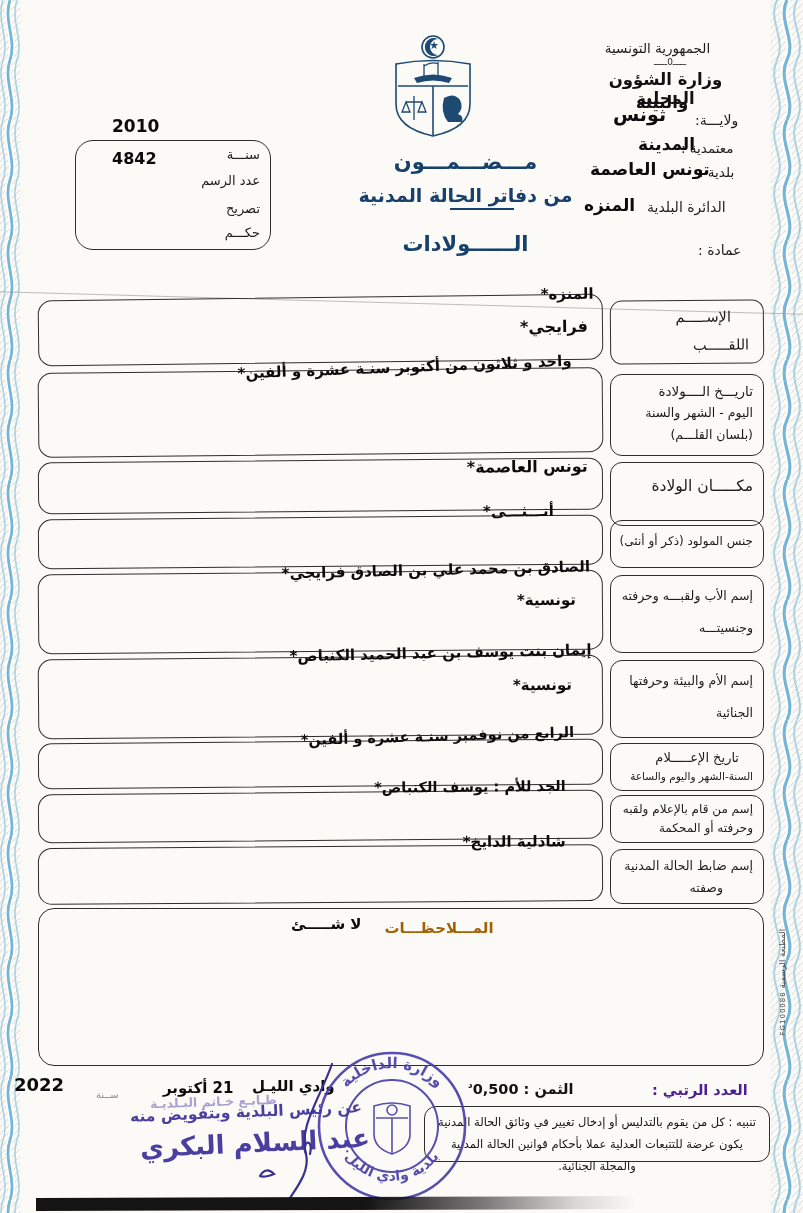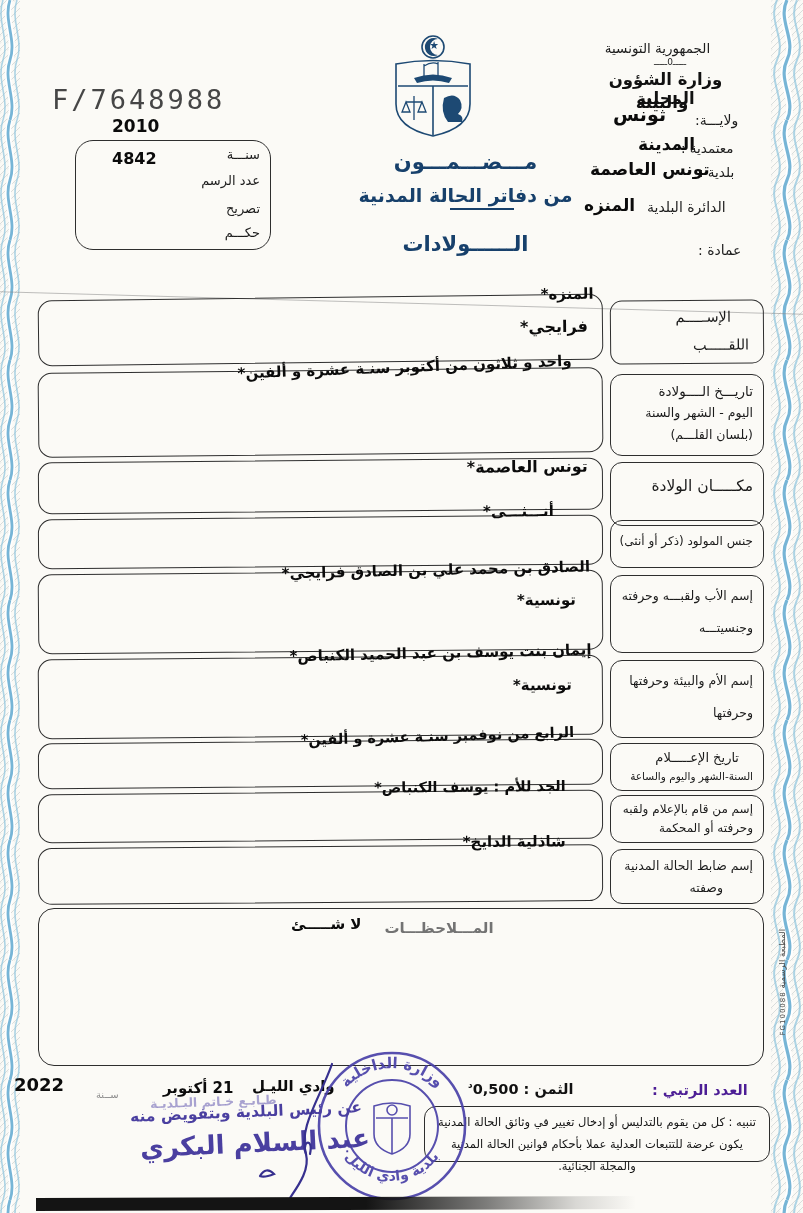--- a/index.html
+++ b/index.html
@@ -55,21 +55,20 @@
         <path d="M16 0 C6 20 26 40 16 60 C6 80 26 100 16 120" fill="none" stroke="#ffffff" stroke-width="7"></path>
         <path d="M16 0 C6 20 26 40 16 60 C6 80 26 100 16 120" fill="none" stroke="#5fa8cf" stroke-width="3.2" opacity="0.85"></path>
         <path d="M26 0 C16 20 36 40 26 60 C16 80 36 100 26 120" fill="none" stroke="#8cc3de" stroke-width="2" opacity="0.7"></path>
         <path d="M6 0 C-4 20 16 40 6 60 C-4 80 16 100 6 120" fill="none" stroke="#8cc3de" stroke-width="2" opacity="0.7"></path>
       </pattern>
     </defs>
     <rect width="32" height="1213" fill="url(#hatchR)"></rect>
     <rect width="32" height="1213" fill="url(#waveR)"></rect>
   </svg>
 
-  <div class="abs" style="left:52px;top:84px;font-size:27px;letter-spacing:3px;color:#464646;font-family:'DejaVu Sans Mono',monospace;">F/7648988</div>
   <div class="abs hw" style="left:112px;top:116px;font-size:17px;">2010</div>
 
   <div class="box" style="left:75px;top:140px;width:196px;height:110px;border-radius:18px;border-width:1.6px;">
     <div class="lbl rtl thin" style="top:6px;font-size:13px;">سنـــة</div>
     <div class="lbl rtl thin" style="top:32px;font-size:13px;">عدد الرسم</div>
     <div class="lbl rtl thin" style="top:60px;font-size:13px;">تصريح</div>
     <div class="lbl rtl thin" style="top:84px;font-size:13px;">حكـــم</div>
     <div class="abs hw" style="left:36px;top:8px;font-size:16px;">4842</div>
   </div>
 
@@ -156,21 +155,21 @@
     <div class="lbl rtl thin" style="top:12px;font-size:12.5px;">إسم الأب ولقبـــه وحرفته</div>
     <div class="lbl rtl thin" style="top:44px;font-size:12.5px;">وجنسيتـــه</div>
   </div>
 
   <div class="box" style="left:38px;top:657px;width:565px;height:80px;transform:rotate(-0.5deg);">
     <div class="val hw rtl" style="right:10px;top:-13px;font-size:15px;transform:rotate(-0.8deg);">إيمان بنت يوسف بن عبد الحميد الكنباص*</div>
     <div class="val hw rtl" style="right:30px;top:20px;font-size:15px;">تونسية*</div>
   </div>
   <div class="box lb" style="left:610px;top:660px;width:154px;height:78px;">
     <div class="lbl rtl thin" style="top:12px;font-size:12.5px;">إسم الأم والبيئة وحرفتها</div>
-    <div class="lbl rtl thin" style="top:44px;font-size:12.5px;">وحرفتها</div>
+    <div class="lbl rtl thin" style="top:44px;font-size:12.5px;">الجنائية</div>
   </div>
 
   <div class="box" style="left:38px;top:741px;width:565px;height:46px;transform:rotate(-0.5deg);">
     <div class="val hw rtl" style="right:28px;top:-13px;font-size:14.5px;transform:rotate(-1.2deg);">الرابع من نوفمبر سنـة عشرة و ألفين*</div>
   </div>
   <div class="box lb" style="left:610px;top:743px;width:154px;height:48px;">
     <div class="lbl rtl thin" style="top:6px;right:24px;font-size:13px;">تاريخ الإعـــــلام</div>
     <div class="lbl rtl thin" style="top:26px;font-size:10.5px;">السنة-الشهر واليوم والساعة</div>
   </div>
 
@@ -184,21 +183,21 @@
 
   <div class="box" style="left:38px;top:846px;width:565px;height:57px;transform:rotate(-0.4deg);">
     <div class="val hw rtl" style="right:36px;top:-13px;font-size:15px;">شاذلية الدايخ*</div>
   </div>
   <div class="box lb" style="left:610px;top:849px;width:154px;height:55px;">
     <div class="lbl rtl thin" style="top:8px;font-size:12.5px;">إسم ضابط الحالة المدنية</div>
     <div class="lbl rtl thin" style="top:30px;right:40px;font-size:12.5px;">وصفته</div>
   </div>
 
   <div class="box" style="left:38px;top:908px;width:726px;height:158px;border-radius:16px;">
-    <div class="abs rtl thin printed" style="left:330px;top:10px;width:140px;text-align:center;font-size:15px;font-weight:700;color:#737373;">المـــلاحظـــات</div>
+    <div class="abs rtl thin printed" style="left:330px;top:10px;width:140px;text-align:center;font-size:15px;font-weight:700;color:#a16207;">المـــلاحظـــات</div>
     <div class="abs hw rtl" style="left:252px;top:6px;font-size:15px;">لا شـــــئ</div>
     <div class="abs sidevert rtl" style="left:688px;top:70px;width:110px;font-size:8.5px;">
       <span>المطبعة الرسمية</span>
       <span style="font-size:7px;letter-spacing:1px;">FG100088</span>
     </div>
   </div>
 
   <div class="abs rtl" style="left:652px;top:1082px;font-size:14.5px;font-weight:700;color:#4c1d95;">العدد الرتبي :</div>
   <div class="abs rtl" style="left:468px;top:1080px;font-size:14.5px;font-weight:700;color:#111;">
     <span>الثمن : 0,500</span><sup class="dn">د</sup>

